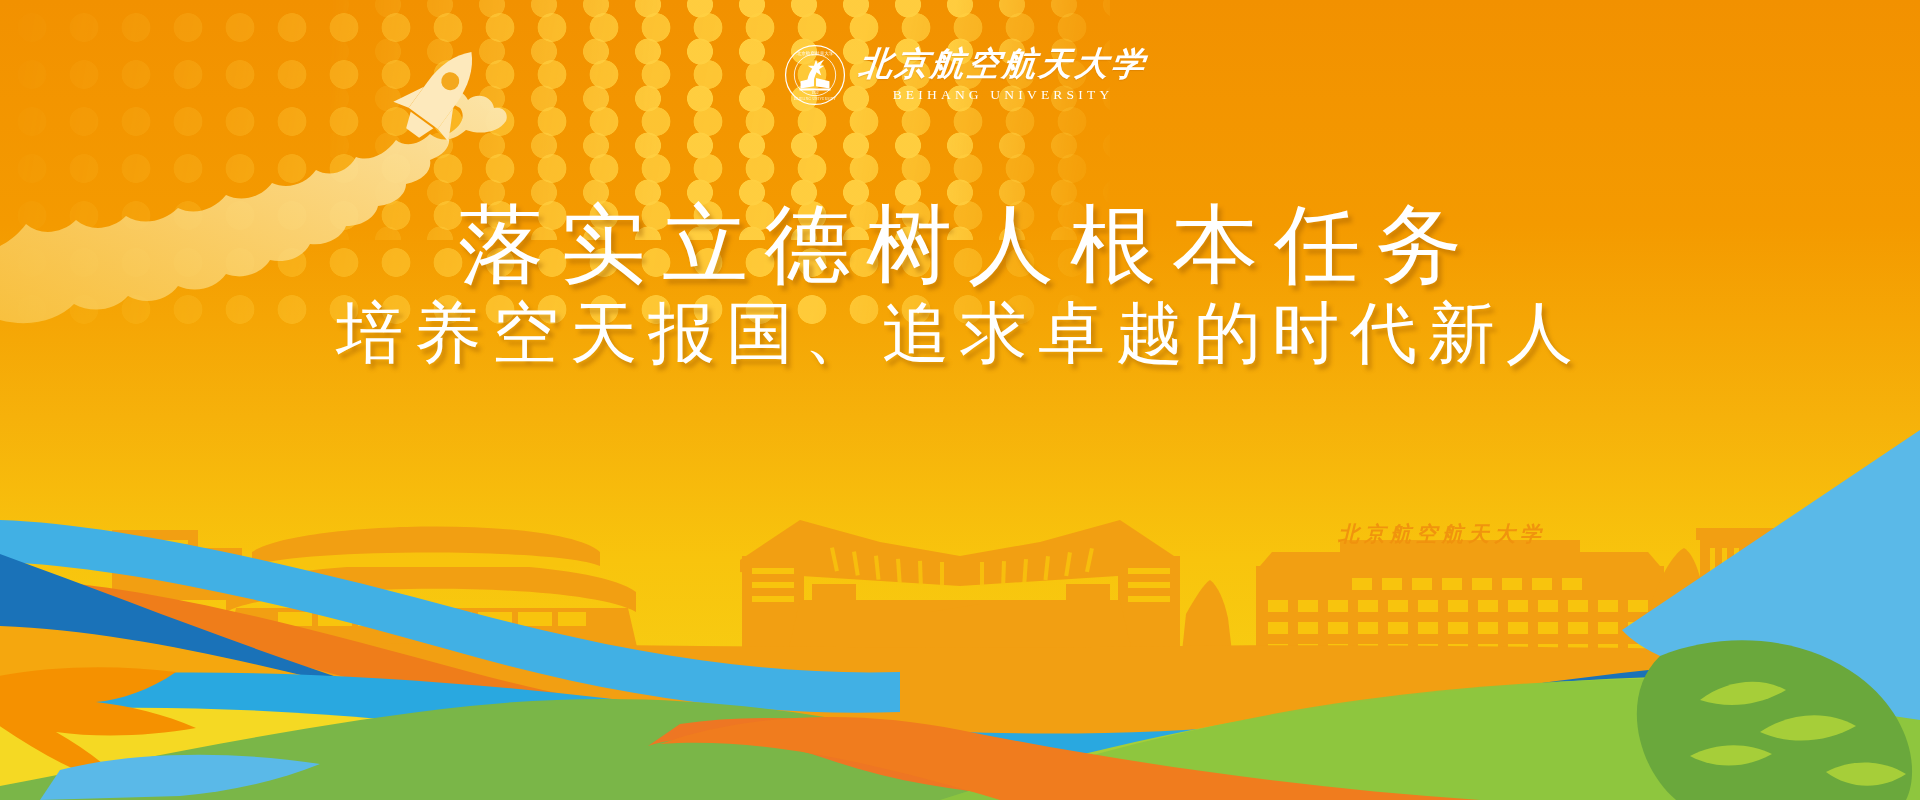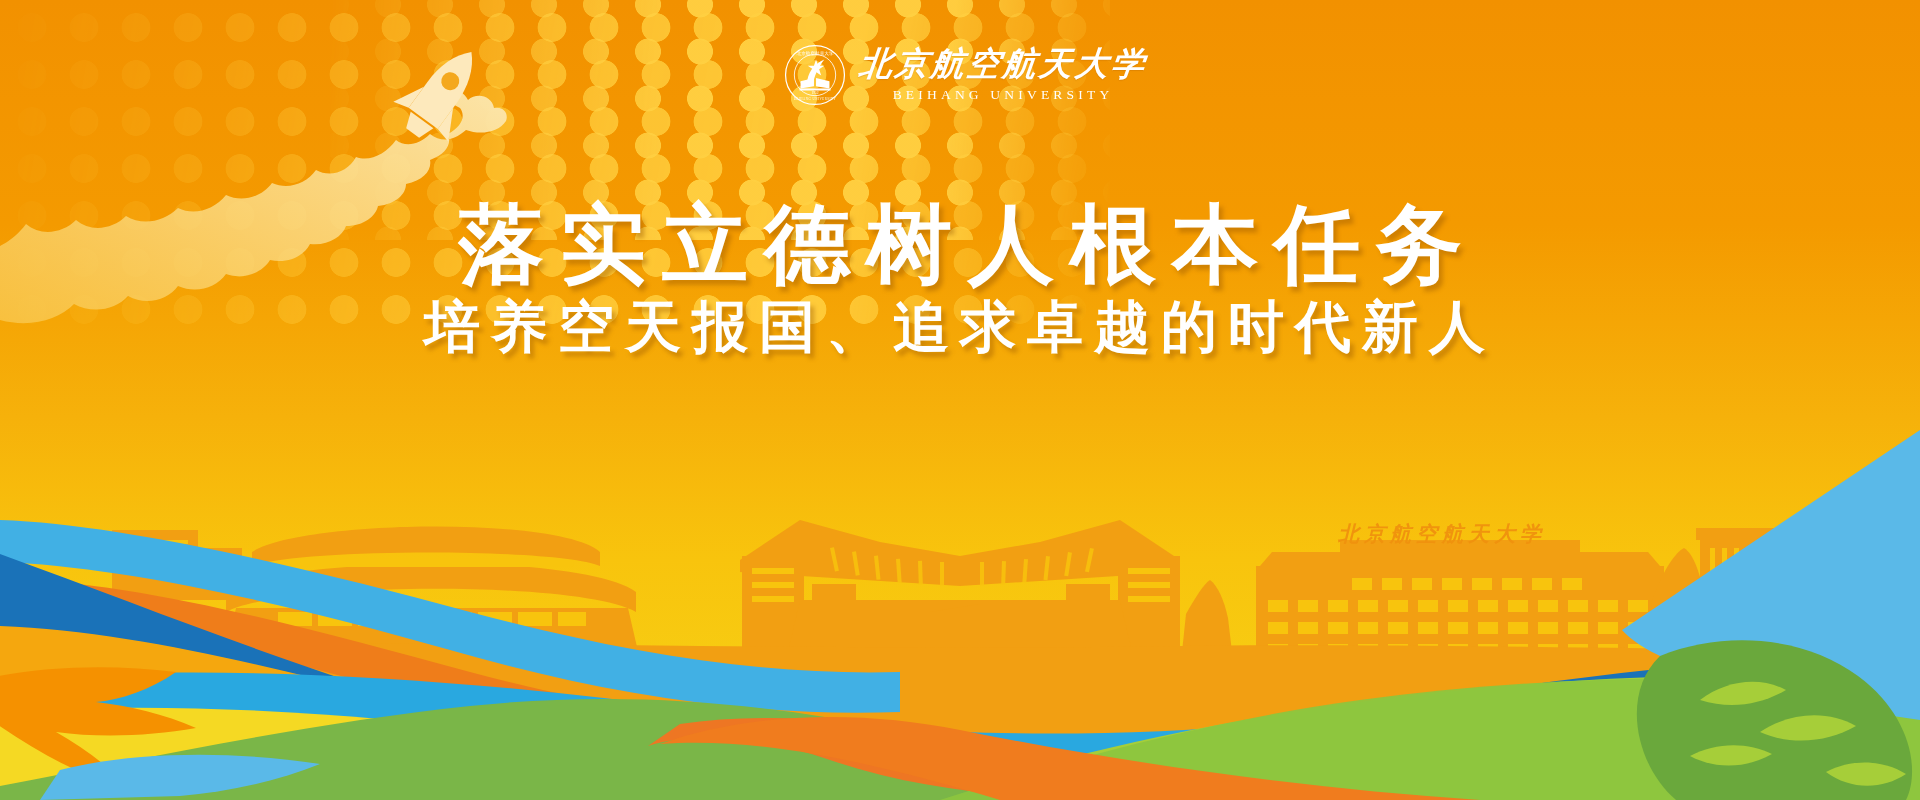--- a/index.html
+++ b/index.html
@@ -71,27 +71,27 @@
 
   
   #headline{
     position:absolute;
     left:0; right:0; top:196px;
     text-align:center;
     z-index:20;
   }
   .head-line{
     font-family:"DejaVu Sans","Liberation Sans",sans-serif;
-    font-weight:700;
+    font-weight:400;
     color:#ffffff;
     white-space:nowrap;
     text-shadow:4px 5px 4px rgba(150,85,0,.40);
   }
   #head-line-1{ font-size:86px; letter-spacing:16px; padding-left:16px; line-height:1.12; }
-  #head-line-2{ font-size:56px; letter-spacing:11px; line-height:1.12; margin-top:4px;}
+  #head-line-2{ font-size:67px; letter-spacing:11px; line-height:1.12; margin-top:4px;}
 
   
   #main-building-label{
     position:absolute;
     left:1338px; top:520px;
     font-family:"Liberation Serif","DejaVu Serif",serif;
     font-weight:700;
     font-style:italic;
     font-size:21px;
     letter-spacing:5px;

